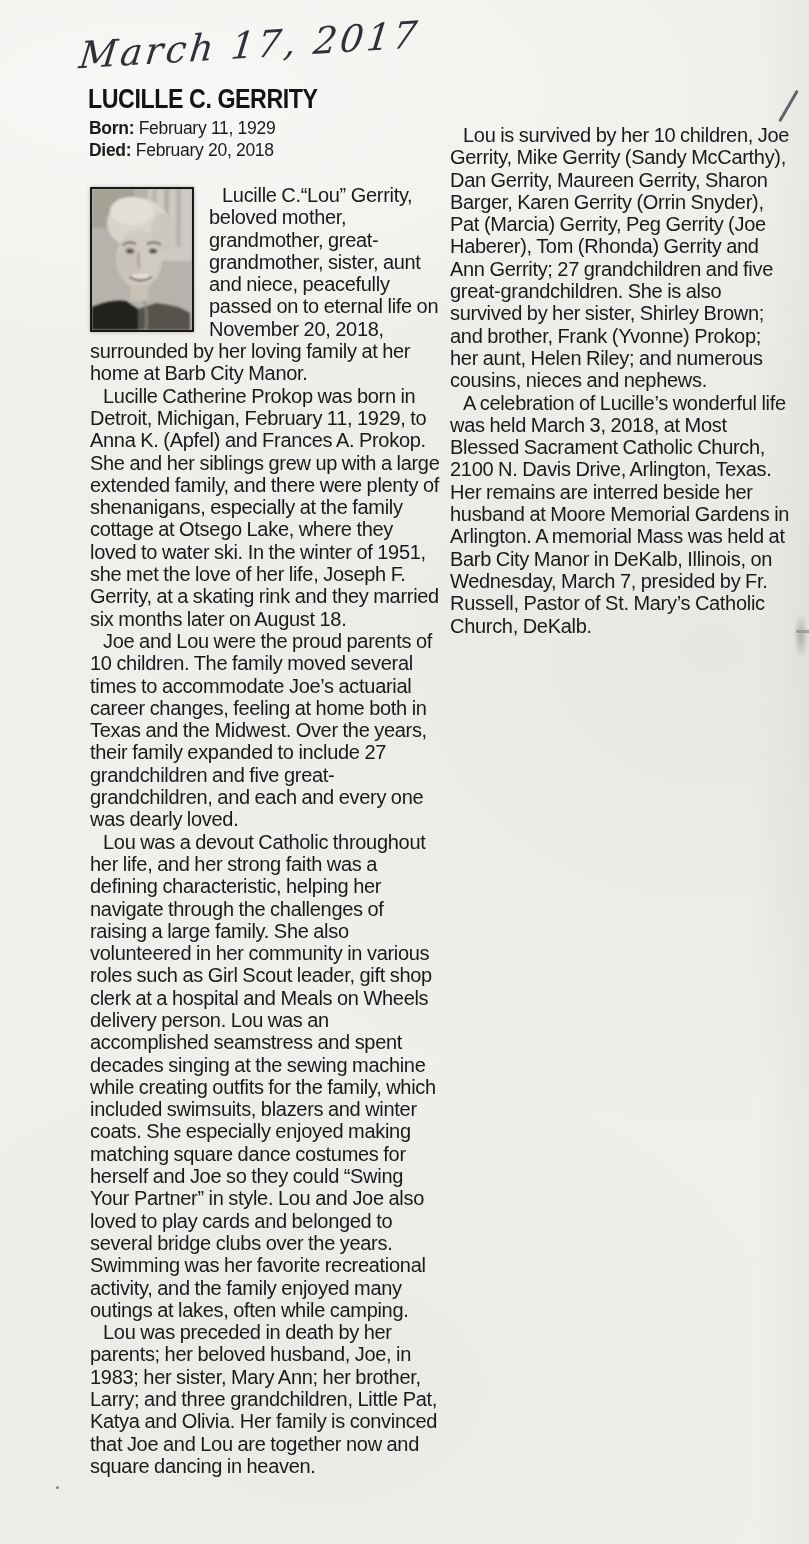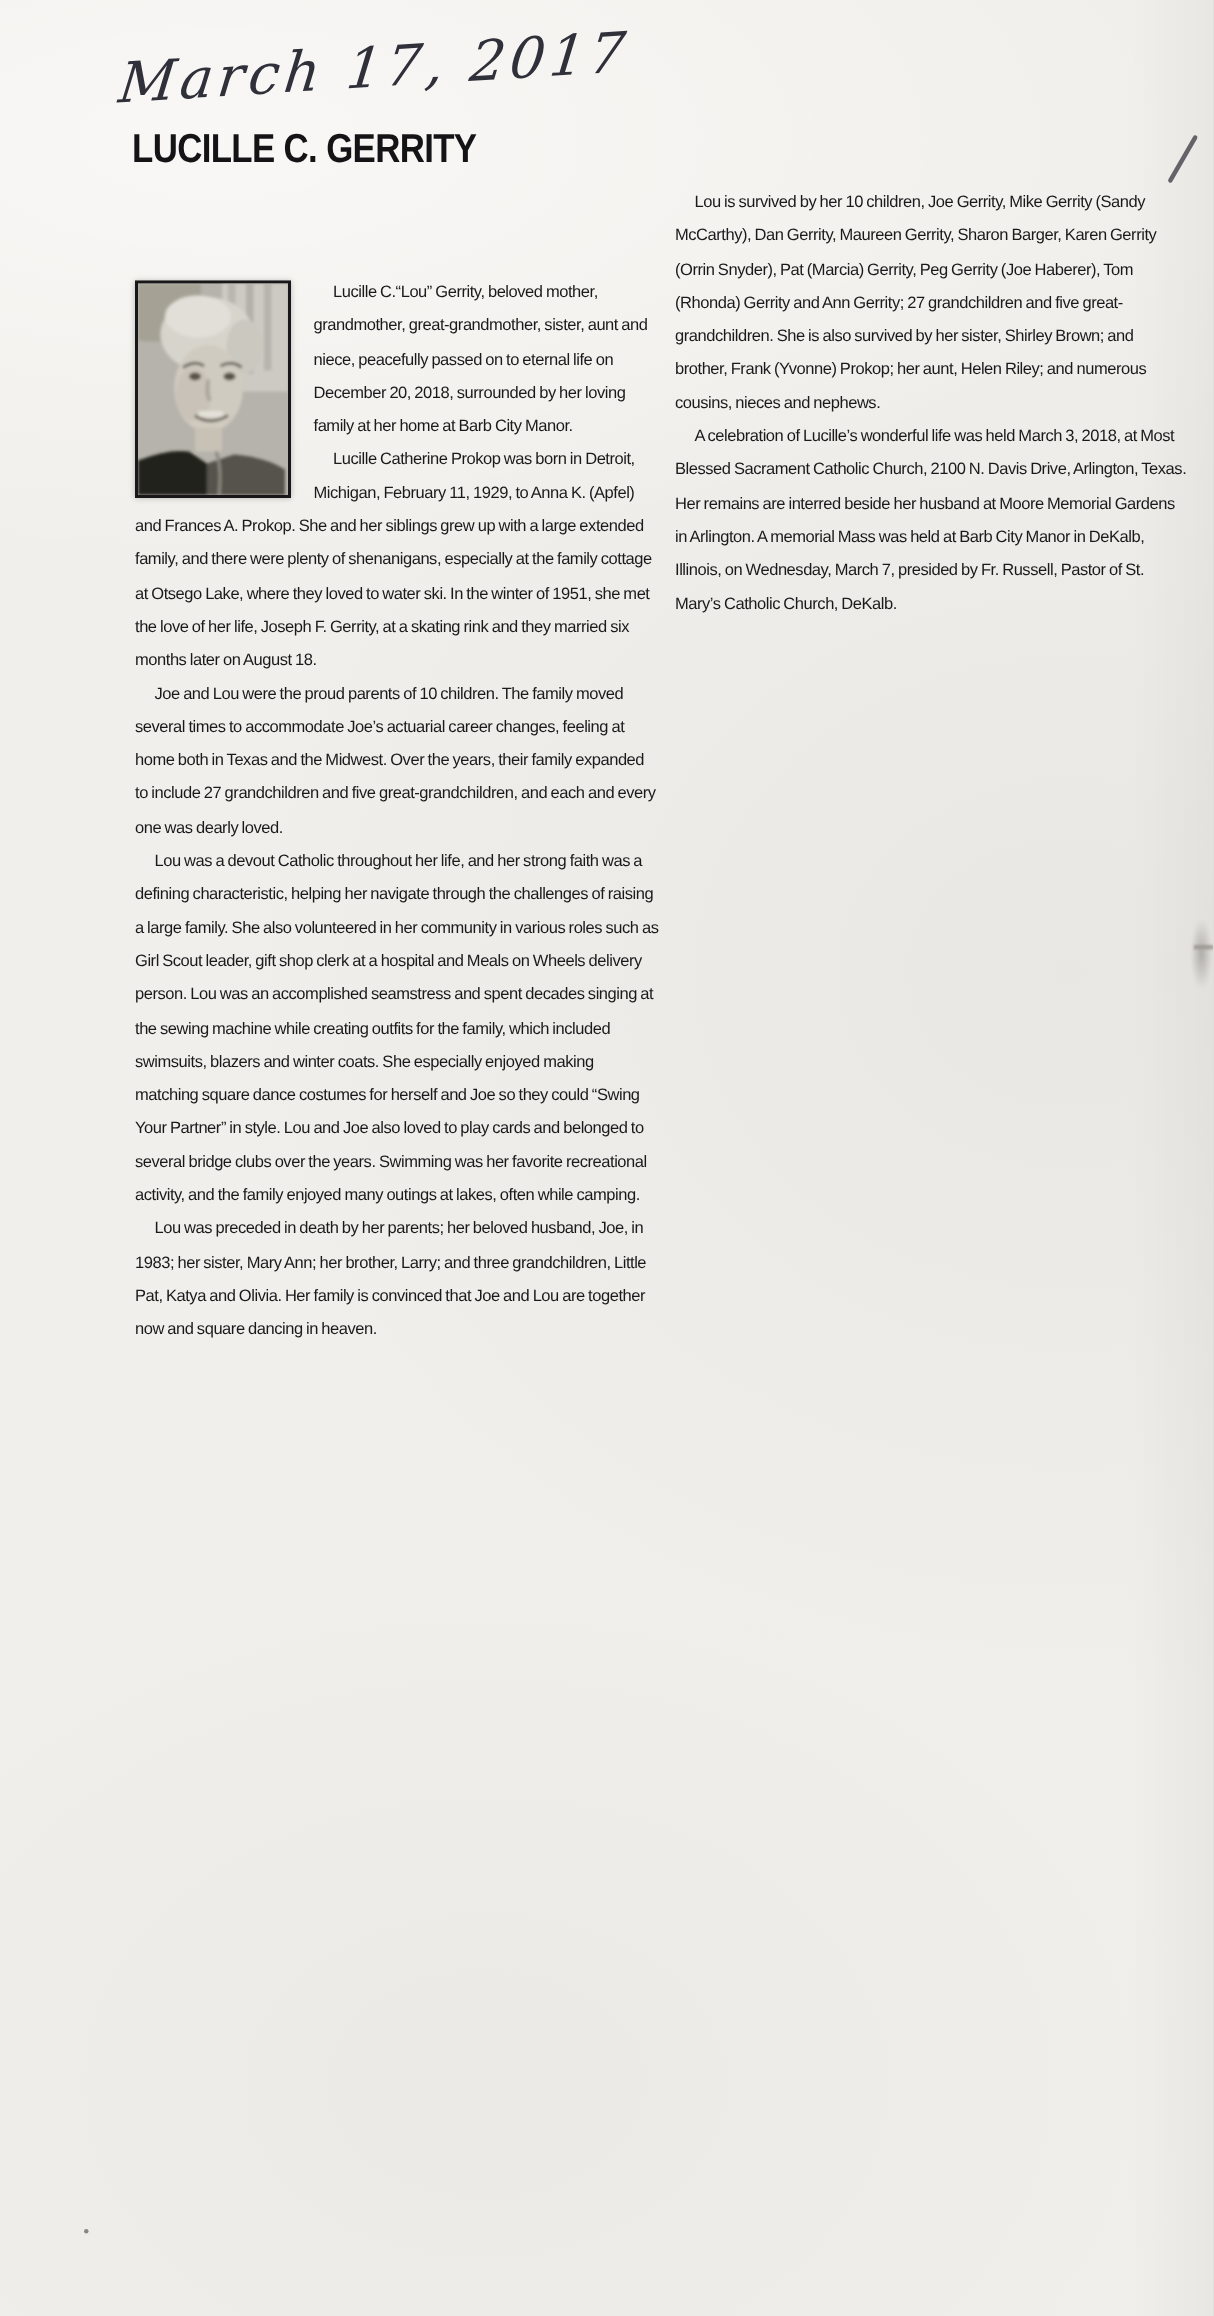--- a/index.html
+++ b/index.html
@@ -34,21 +34,21 @@
     letter-spacing:-0.5px;
     transform:scaleX(0.86);
     transform-origin:left top;
     white-space:nowrap;
     color:#141416;
   }
   .vitals{position:absolute;left:89px;top:117px;font-size:17.5px;line-height:22px;letter-spacing:-0.3px;}
   .vital-label{font-weight:bold;}
   .col{
     position:absolute;
-    font-size:11px;
+    font-size:20px;
     line-height:22.3px;
     letter-spacing:-0.3px;
     word-spacing:-0.5px;
     text-align:left;
     color:#1a1a1c;
   }
   .left-col{left:90px;top:184px;width:350px;}
   .right-col{left:450px;top:124px;width:341px;}
   .para{margin:0;text-indent:13px;}
   .photo-wrap{
@@ -83,20 +83,24 @@
 </style>
 </head>
 <body>
 
 <div class="page">
 
   <div class="handwritten">March 17, 2017</div>
 
   <div class="headline">LUCILLE C. GERRITY</div>
 
+  <div class="vitals">
+    <div><span class="vital-label">Born:</span> <span>February 11, 1929</span></div>
+    <div><span class="vital-label">Died:</span> <span>February 20, 2018</span></div>
+  </div>
 
   <div class="col left-col">
     <p class="para">
       <span class="photo-wrap">
         <svg width="100" height="141" viewBox="0 0 100 141">
           <defs>
               <filter id="soft">
                 <feGaussianBlur stdDeviation="0.9"></feGaussianBlur>
               </filter>
             </defs>
@@ -118,21 +122,21 @@
             <ellipse cx="61" cy="62" rx="4" ry="2.6" fill="#57524a"></ellipse>
             <path d="M47,64 q-2,10 1,14" stroke="#aaa499" stroke-width="2.5" fill="none"></path>
             <path d="M38,88 q10,7 22,0" stroke="#6e685f" stroke-width="2" fill="none"></path>
             <rect x="40" y="85" width="17" height="4" rx="2" fill="#e6e3dc" opacity="0.9"></rect>
             <rect x="38" y="96" width="18" height="16" fill="#c8c2b6"></rect>
             <path d="M0,141 V118 q20,-8 34,-6 l12,8 v21 Z" fill="#23221f"></path>
             <path d="M46,120 l18,-6 q22,2 34,10 v17 h-52 Z" fill="#55524c"></path>
             <path d="M52,112 q4,10 2,29" stroke="#8d887e" stroke-width="2" fill="none"></path>
           </g>
         </svg>
-      </span><span>Lucille C.“Lou” Gerrity, beloved mother, grandmother, great-grandmother, sister, aunt and niece, peacefully passed on to eternal life on December 20, 2018, surrounded by her loving family at her home at Barb City Manor.</span>
+      </span><span>Lucille C.“Lou” Gerrity, beloved mother, grandmother, great-grandmother, sister, aunt and niece, peacefully passed on to eternal life on November 20, 2018, surrounded by her loving family at her home at Barb City Manor.</span>
     </p>
     <p class="para">Lucille Catherine Prokop was born in Detroit, Michigan, February 11, 1929, to Anna K. (Apfel) and Frances A. Prokop. She and her siblings grew up with a large extended family, and there were plenty of shenanigans, especially at the family cottage at Otsego Lake, where they loved to water ski. In the winter of 1951, she met the love of her life, Joseph F. Gerrity, at a skating rink and they married six months later on August 18.</p>
     <p class="para">Joe and Lou were the proud parents of 10 children. The family moved several times to accommodate Joe’s actuarial career changes, feeling at home both in Texas and the Midwest. Over the years, their family expanded to include 27 grandchildren and five great-grandchildren, and each and every one was dearly loved.</p>
     <p class="para">Lou was a devout Catholic throughout her life, and her strong faith was a defining characteristic, helping her navigate through the challenges of raising a large family. She also volunteered in her community in various roles such as Girl Scout leader, gift shop clerk at a hospital and Meals on Wheels delivery person. Lou was an accomplished seamstress and spent decades singing at the sewing machine while creating outfits for the family, which included swimsuits, blazers and winter coats. She especially enjoyed making matching square dance costumes for herself and Joe so they could “Swing Your Partner” in style. Lou and Joe also loved to play cards and belonged to several bridge clubs over the years. Swimming was her favorite recreational activity, and the family enjoyed many outings at lakes, often while camping.</p>
     <p class="para">Lou was preceded in death by her parents; her beloved husband, Joe, in 1983; her sister, Mary Ann; her brother, Larry; and three grandchildren, Little Pat, Katya and Olivia. Her family is convinced that Joe and Lou are together now and square dancing in heaven.</p>
   </div>
 
   <div class="col right-col">
     <p class="para">Lou is survived by her 10 children, Joe Gerrity, Mike Gerrity (Sandy McCarthy), Dan Gerrity, Maureen Gerrity, Sharon Barger, Karen Gerrity (Orrin Snyder), Pat (Marcia) Gerrity, Peg Gerrity (Joe Haberer), Tom (Rhonda) Gerrity and Ann Gerrity; 27 grandchildren and five great-grandchildren. She is also survived by her sister, Shirley Brown; and brother, Frank (Yvonne) Prokop; her aunt, Helen Riley; and numerous cousins, nieces and nephews.</p>
     <p class="para">A celebration of Lucille’s wonderful life was held March 3, 2018, at Most Blessed Sacrament Catholic Church, 2100 N. Davis Drive, Arlington, Texas. Her remains are interred beside her husband at Moore Memorial Gardens in Arlington. A memorial Mass was held at Barb City Manor in DeKalb, Illinois, on Wednesday, March 7, presided by Fr. Russell, Pastor of St. Mary’s Catholic Church, DeKalb.</p>

